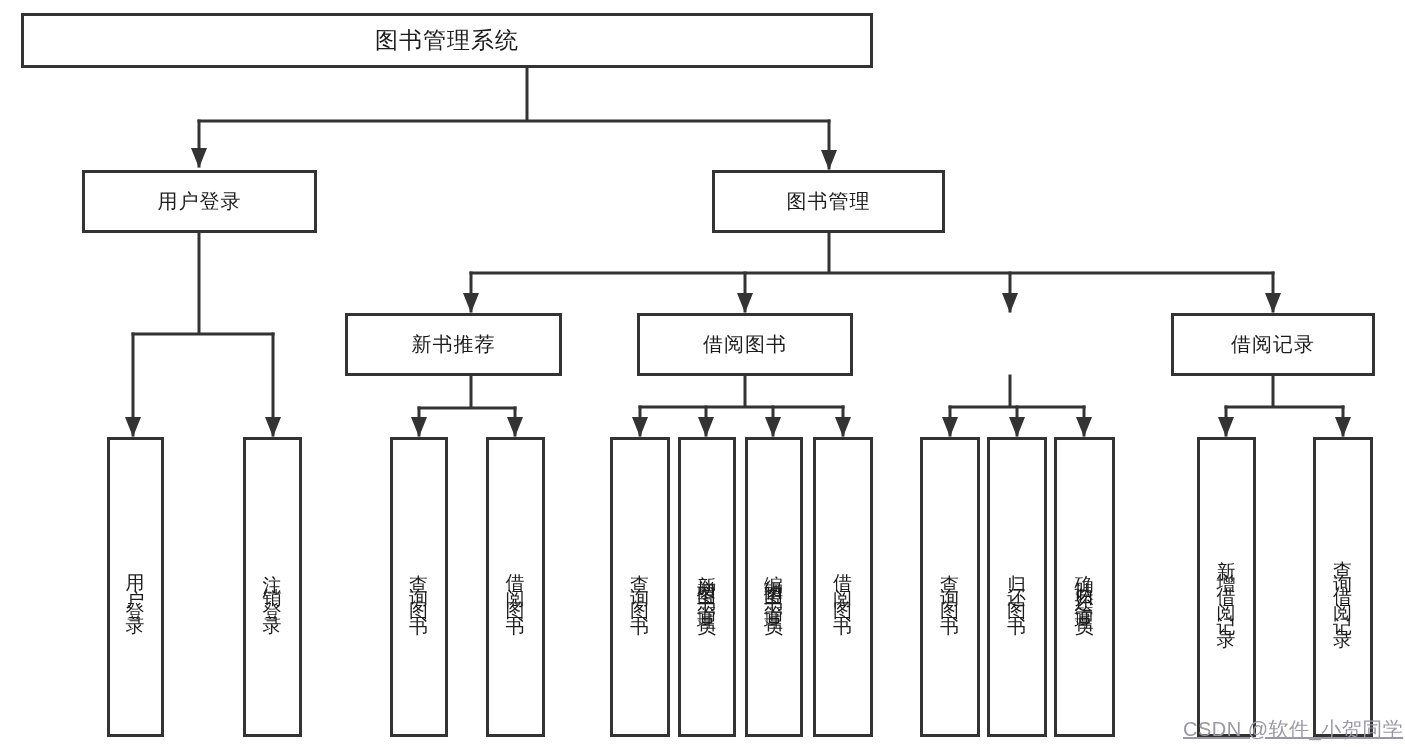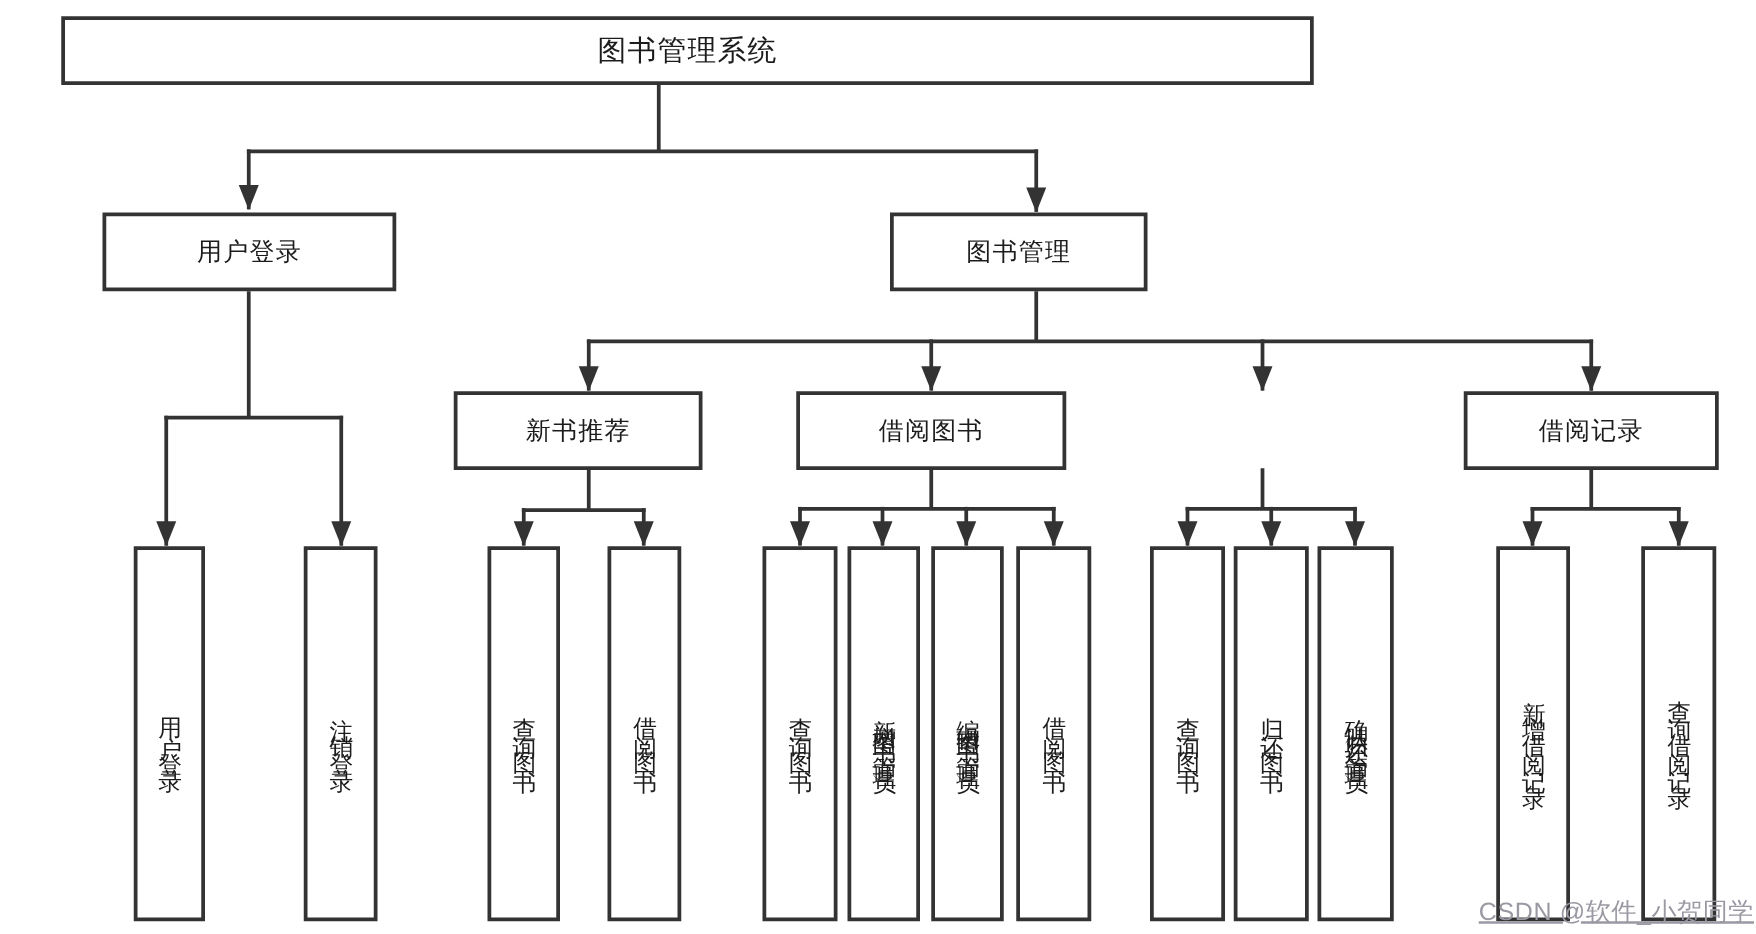--- a/index.html
+++ b/index.html
@@ -27,24 +27,24 @@
     border: 3px solid #333333;
     background: #ffffff;
     display: flex;
     align-items: center;
     justify-content: center;
     color: #1c1c1c;
     font-size: 20px;
     letter-spacing: 1px;
     z-index: 2;
   }
-  .n-root  { left: 21px;  top: 13px;  width: 1002px; height: 55px; font-size: 23px; margin-left: 28px; }
+  .n-root  { left: 21px;  top: 13px;  width: 852px; height: 55px; font-size: 23px; }
   .n-login { left: 82px;  top: 170px; width: 235px;  height: 63px; }
-  .n-mgmt  { left: 712px; top: 170px; width: 206px;  height: 63px; }
-  .n-l3a   { left: 363px; top: 313px; width: 199px;  height: 63px; text-align: right; }
+  .n-mgmt  { left: 712px; top: 170px; width: 233px;  height: 63px; }
+  .n-l3a   { left: 345px; top: 313px; width: 217px;  height: 63px; text-align: right; }
   .n-l3b   { left: 637px; top: 313px; width: 216px;  height: 63px; }
   .n-l3c   { left: 903px; top: 313px; width: 214px;  height: 63px; }
   .n-l3d   { left: 1171px;top: 313px; width: 204px;  height: 63px; text-align: right; }
 
   .leaf { top: 437px; height: 300px; font-size: 19px; }
   .vtext {
     display: block;
     writing-mode: vertical-rl;
     text-orientation: mixed;
     letter-spacing: 14px;

